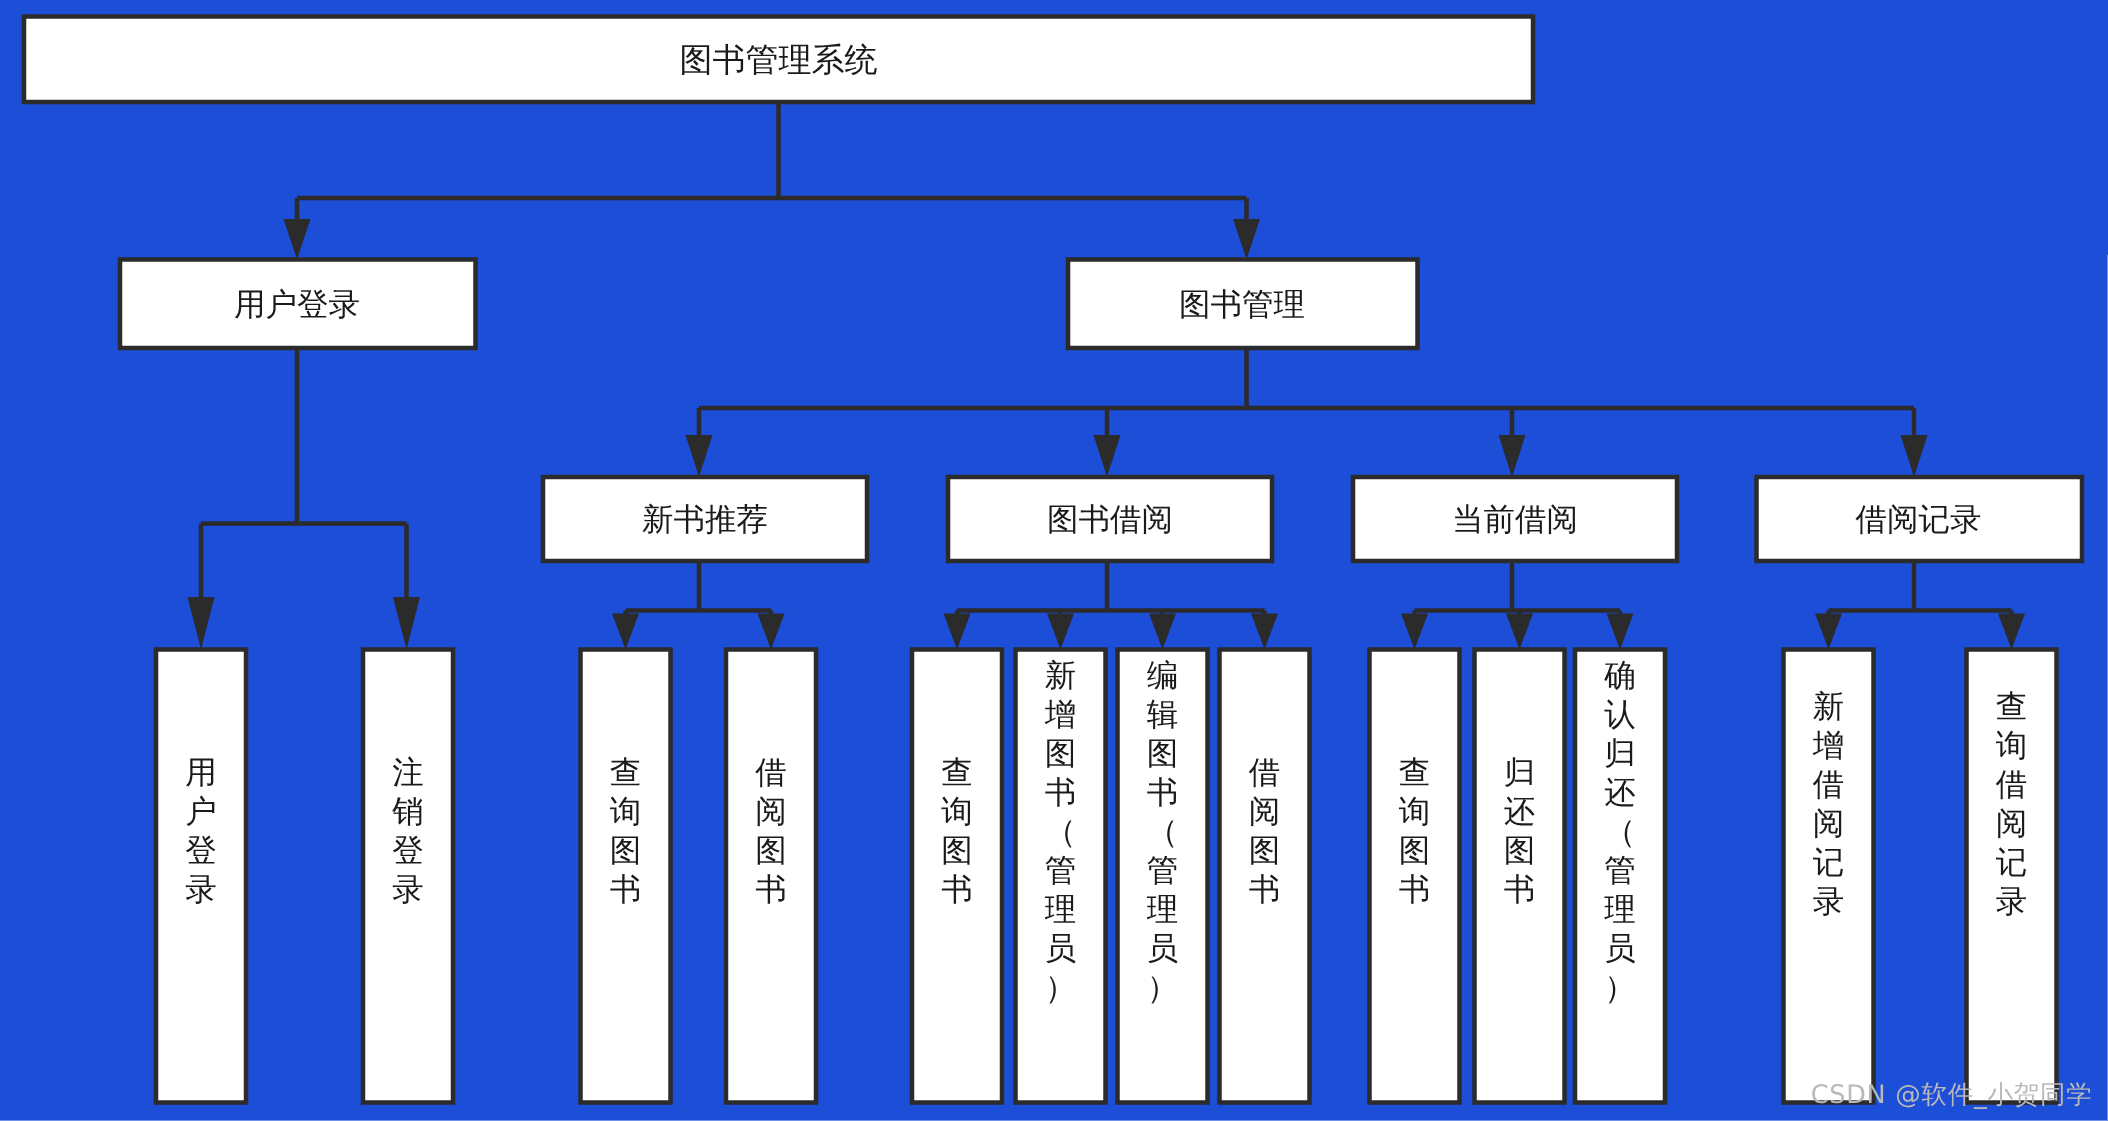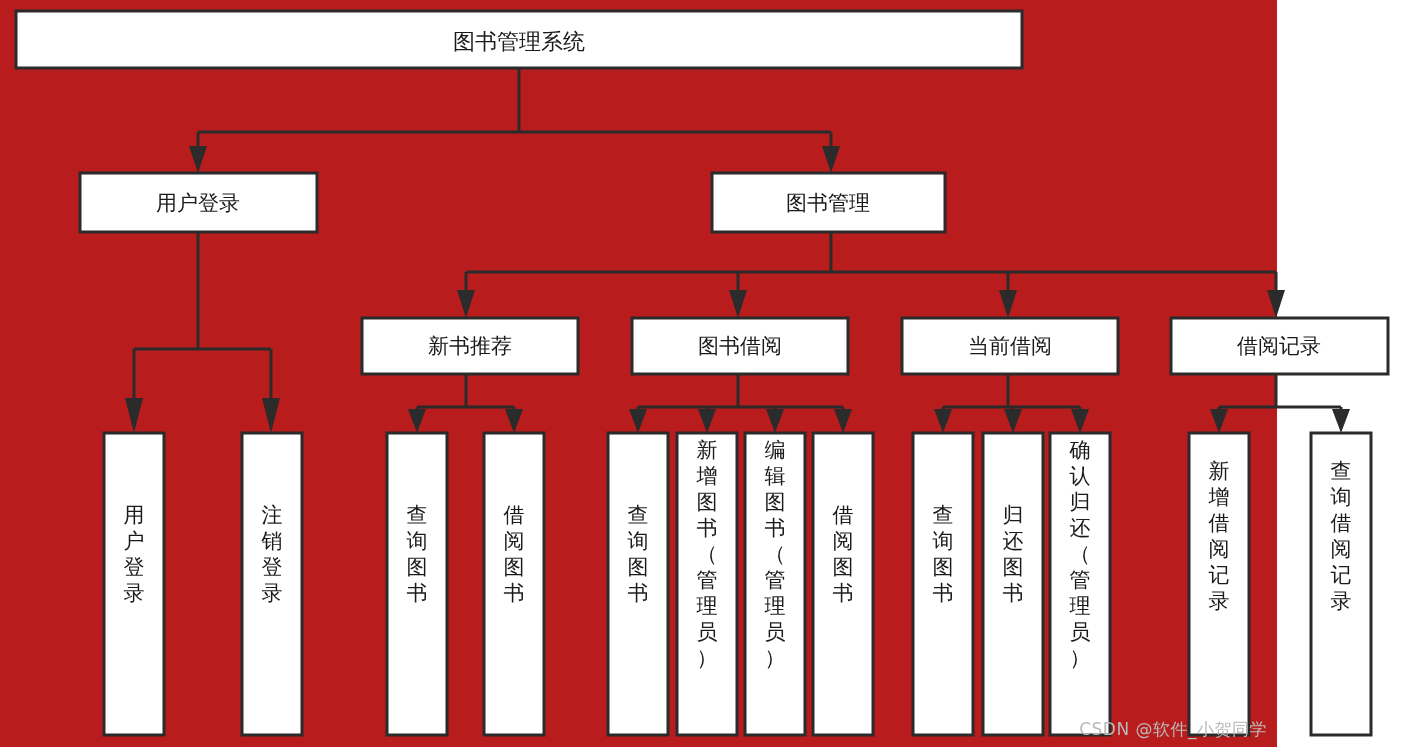--- a/index.html
+++ b/index.html
@@ -9,23 +9,23 @@
     background: #ffffff;
   }
   body {
     width: 1405px;
     height: 747px;
     overflow: hidden;
     font-family: "DejaVu Sans", "Liberation Sans", sans-serif;
   }
   #diagram-root {
     position: relative;
-    width: 1277px;
+    width: 1405px;
     height: 747px;
-    background: #b91c1c;
+    background: #1d4ed8;
   }
   svg#diagram-svg {
     position: absolute;
     top: 0;
     left: 0;
     width: 1405px;
     height: 747px;
     display: block;
   }
   .node-rect {

